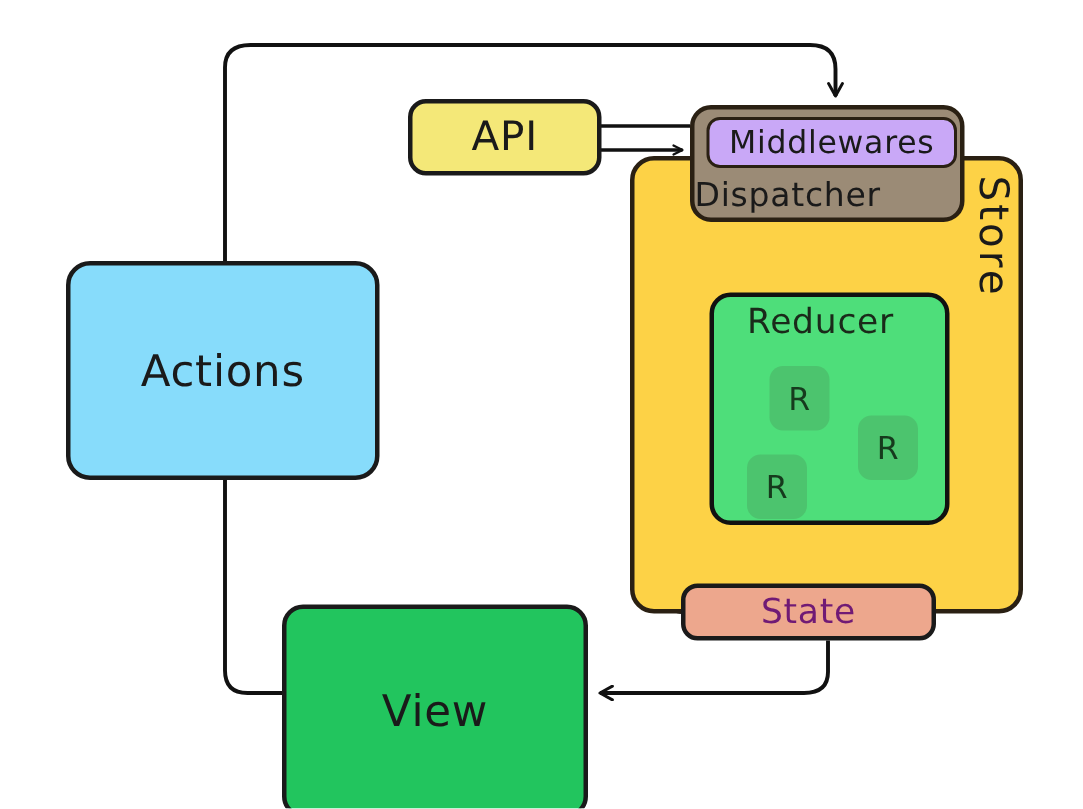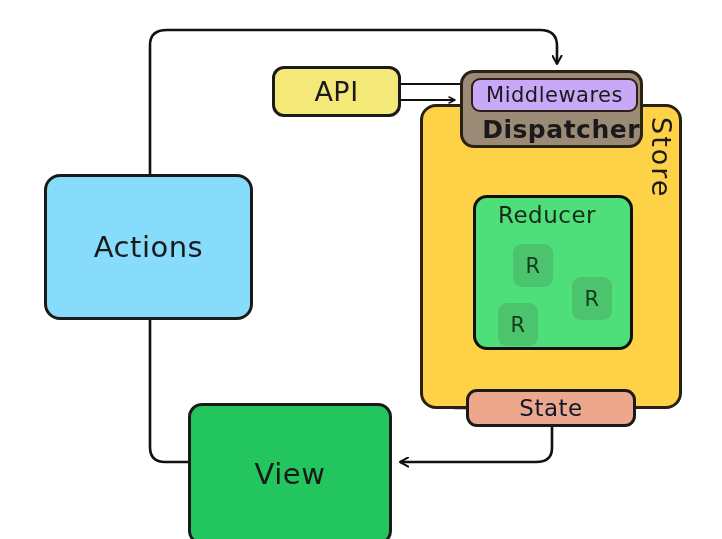--- a/index.html
+++ b/index.html
@@ -91,25 +91,24 @@
     width: 183px; height: 78px;
     background: #9b8b76;
     border: 3px solid #2a2013;
     border-radius: 14px;
     display: block;
   }
   #dispatcher-label {
     position: absolute;
     left: 0; right: 0;
     bottom: 2px;
-    text-align: right;
-    font-size: 25px;
+    text-align: left;
+    font-size: 22px;
     color: #1a1a1a;
     line-height: 1.1;
-    font-weight: bold;
   }
   
   #node-middlewares {
     left: 8px; top: 5px;
     width: 167px; height: 34px;
     background: #c9a8f7;
     border: 2px solid #2a2013;
     border-radius: 9px;
     position: absolute;
     box-sizing: border-box;
@@ -145,27 +144,27 @@
     justify-content: center;
     background: #4cc46e;
     border-radius: 9px;
     font-size: 21px;
     color: #163a1d;
     width: 40px;
     height: 43px;
   }
   
   #node-state {
-    left: 466px; top: 389px;
+    left: 454px; top: 389px;
     width: 170px; height: 38px;
     background: #eda78d;
     border: 3px solid #1a1a1a;
     border-radius: 11px;
     font-size: 23px;
-    color: #0f172a;
+    color: #701a75;
   }
 </style>
 </head>
 <body>
 
 <div id="diagram-root">
 
   <svg id="diagram-svg" viewBox="0 0 722 539" xmlns="http://www.w3.org/2000/svg">
     <defs>
       <marker id="arrow-open" viewBox="0 0 12 12" refX="10" refY="6" markerWidth="11" markerHeight="11" orient="auto-start-reverse" markerUnits="userSpaceOnUse">

